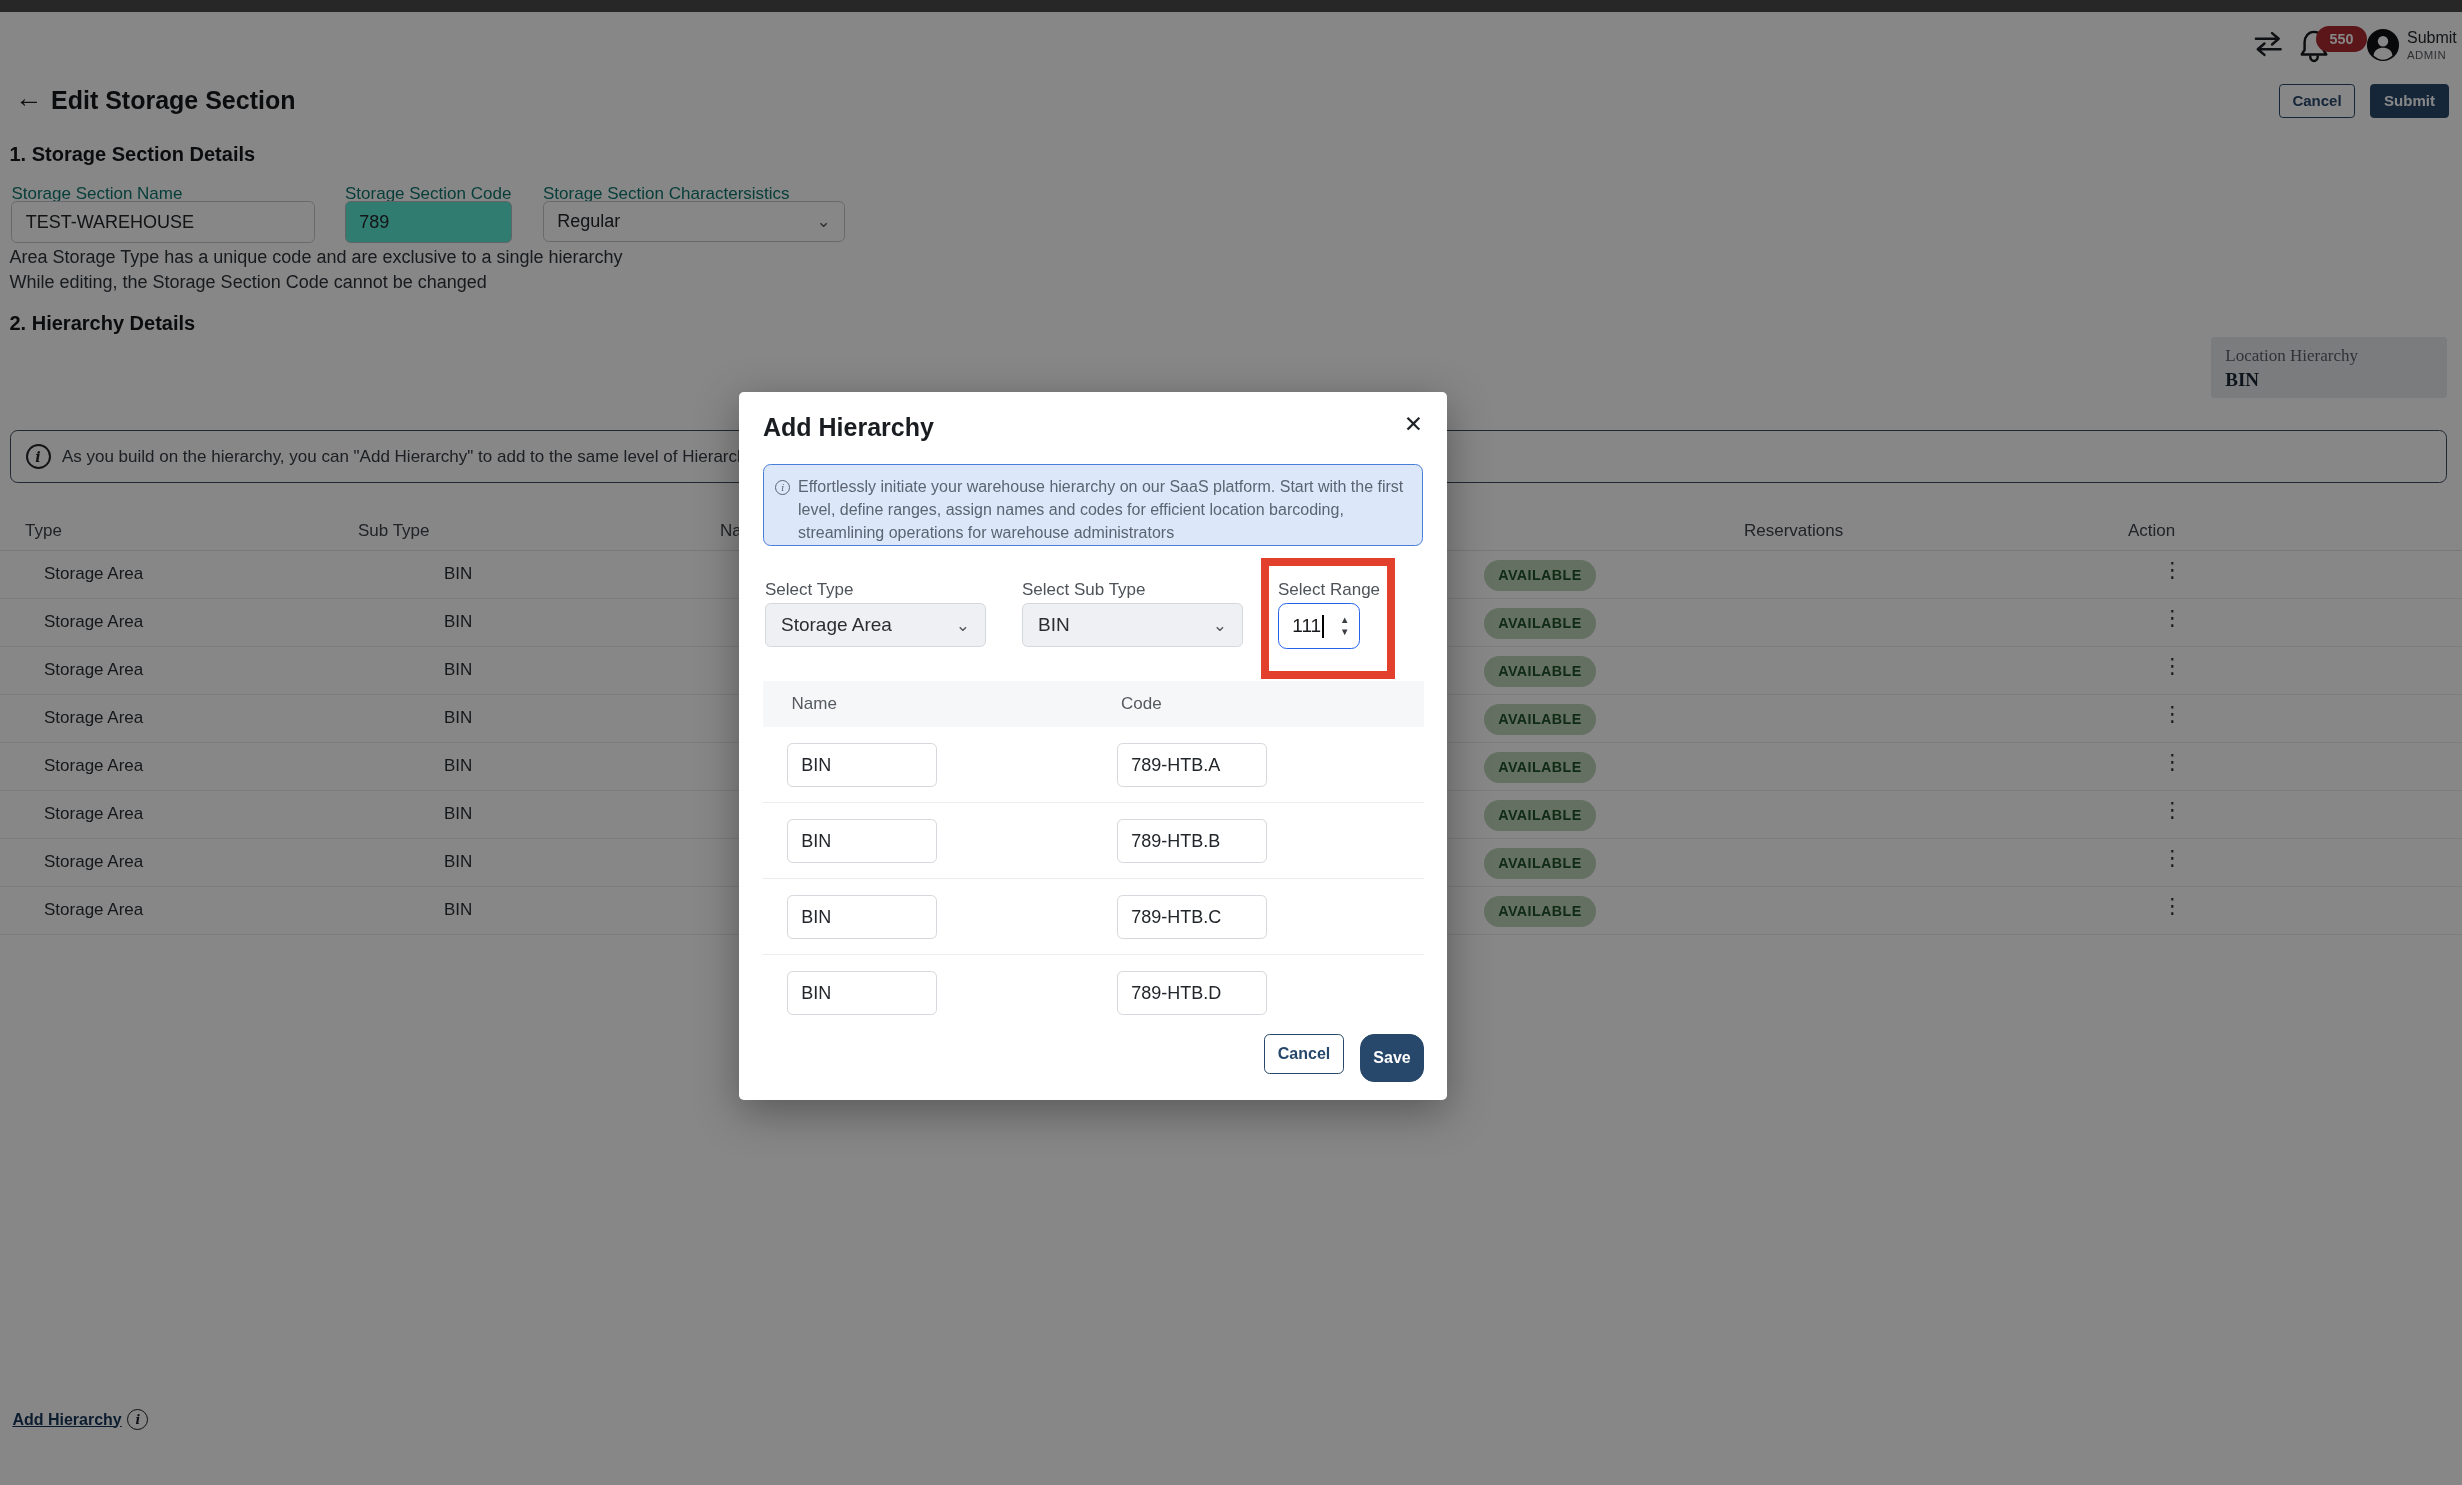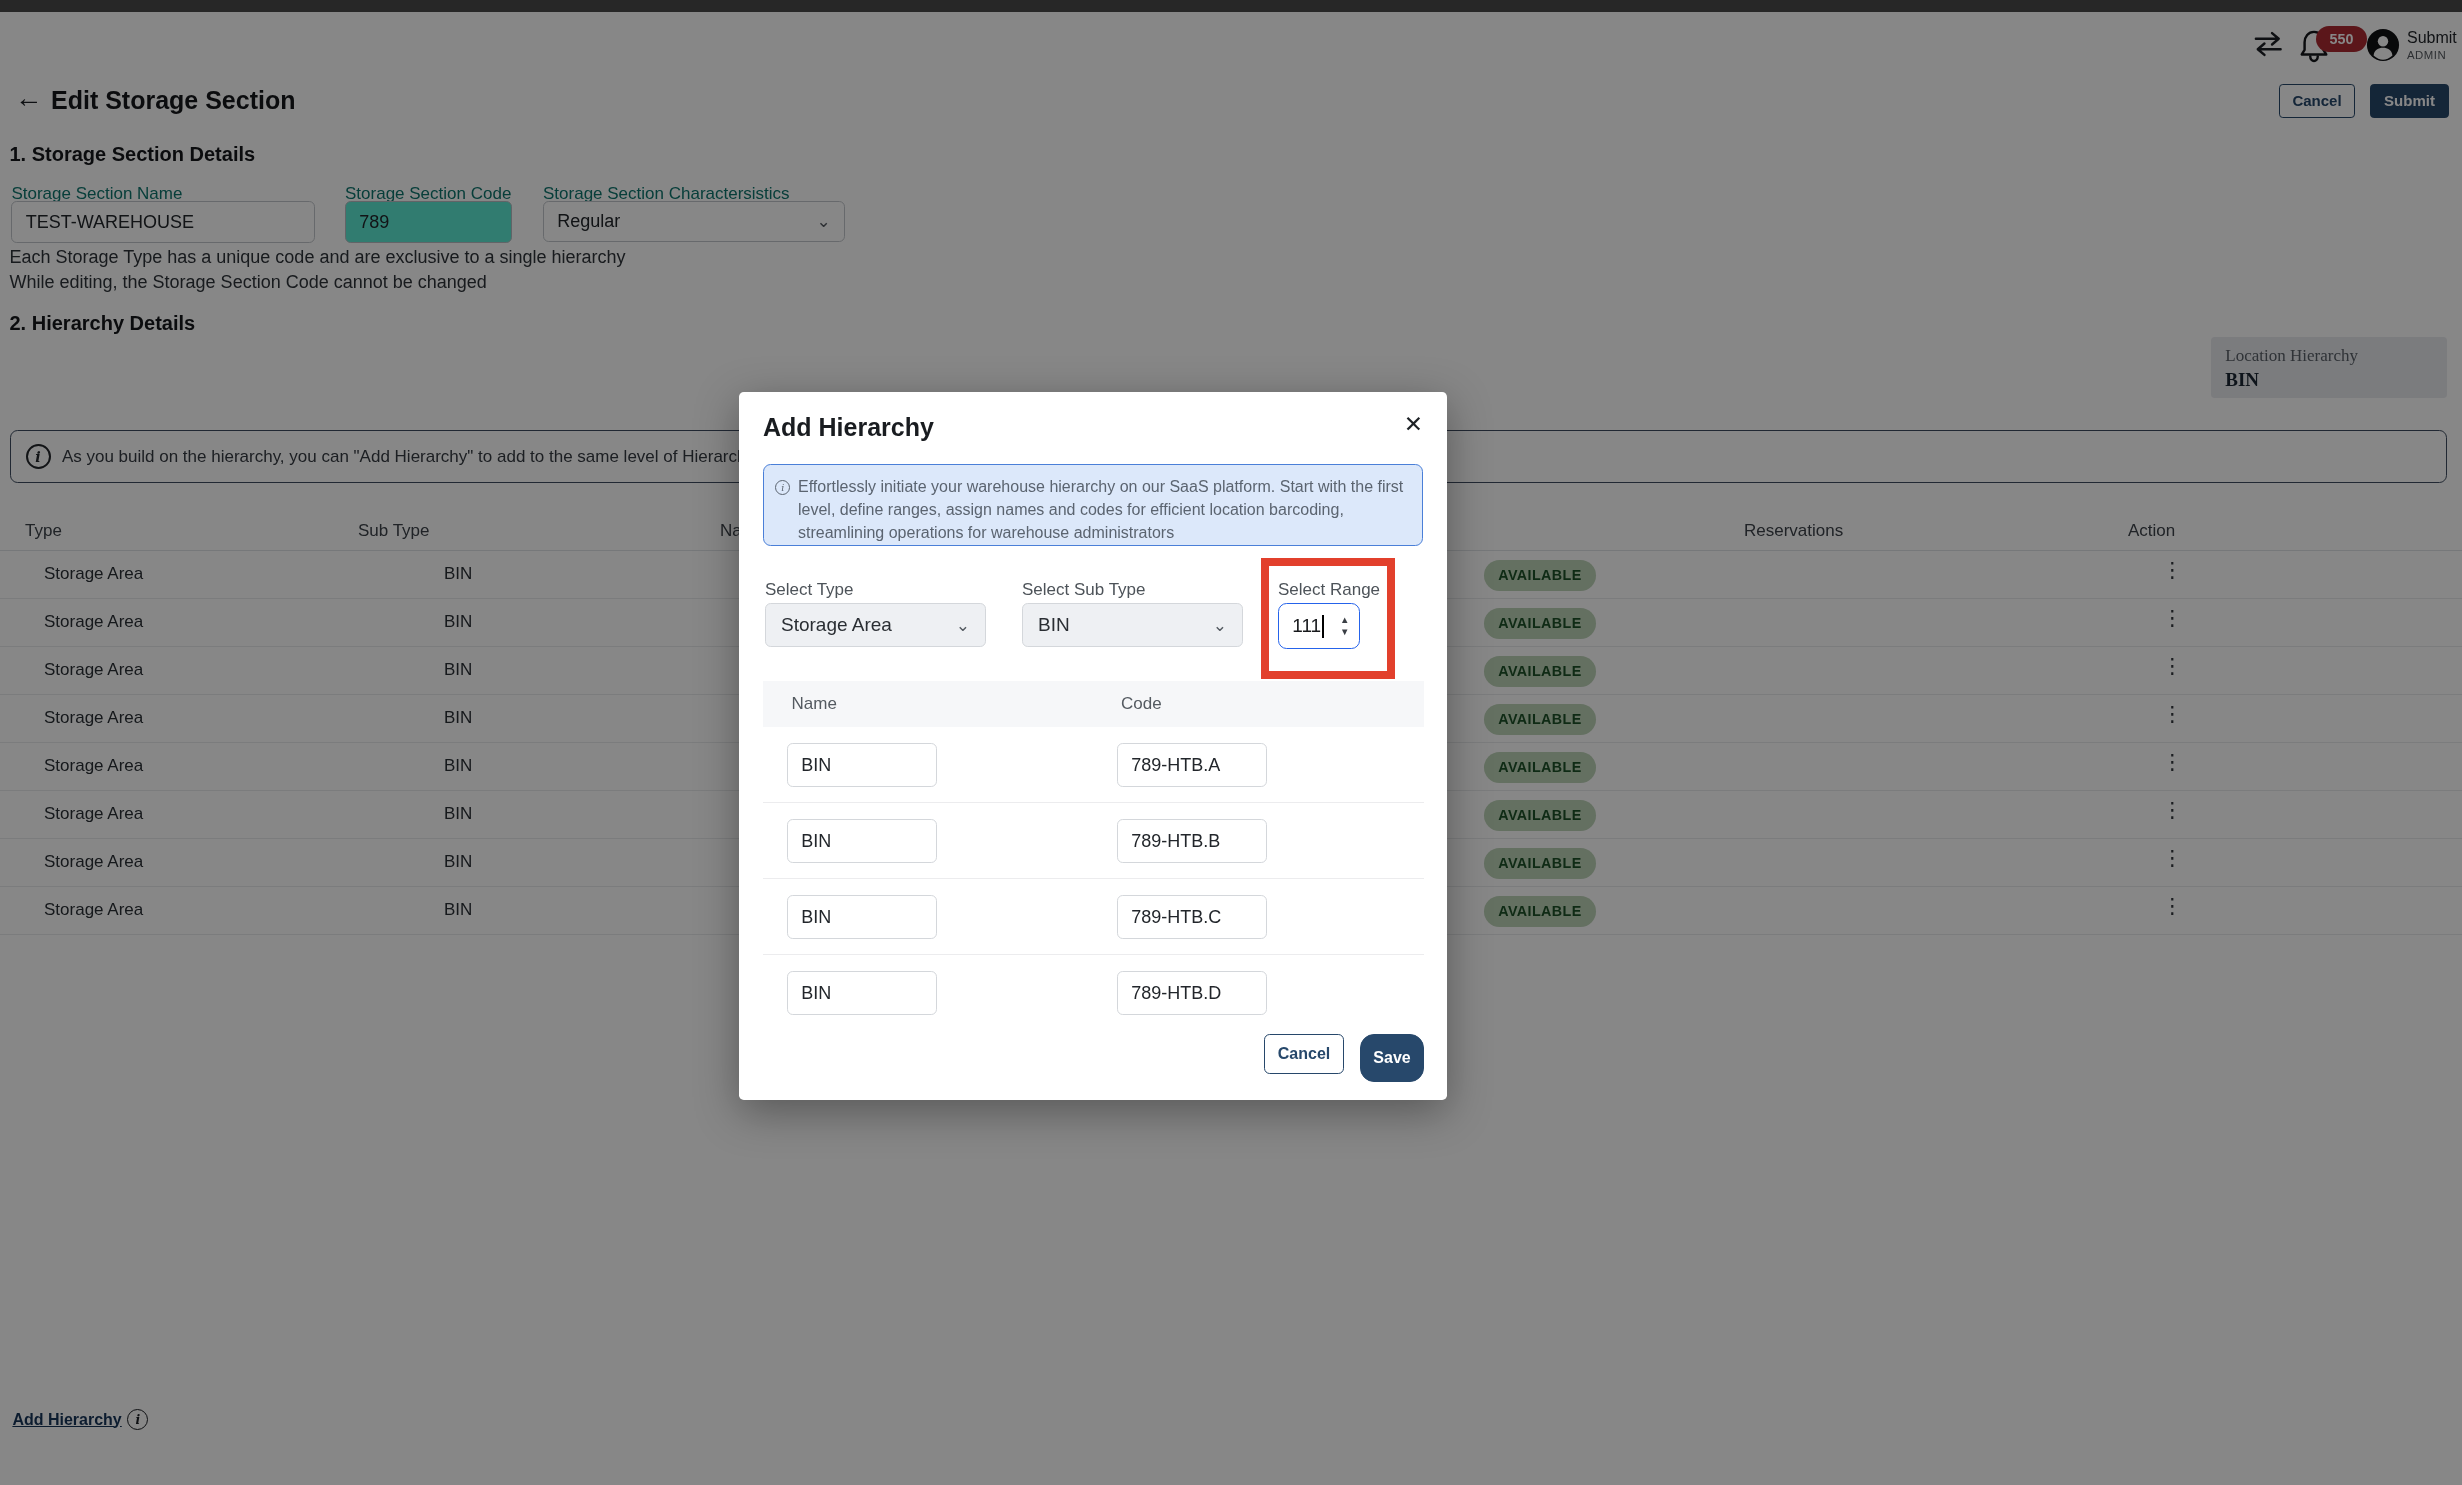--- a/index.html
+++ b/index.html
@@ -155,21 +155,21 @@
 
   <div class="field-label" style="left:345px; top:184px;">Storage Section Code</div>
   <input class="text-input input-disabled" style="left: 345px; top: 201px; width: 167px;" value="789">
 
   <div class="field-label" style="left:543px; top:184px;">Storage Section Charactersistics</div>
   <div class="select-box" style="left:543px; top:201px; width:302px;">
     <span>Regular</span>
     <span class="chev">⌄</span>
   </div>
 
-  <div class="helper-line" style="top:247px;">Each Storage Type has a unique code and are exclusive to a single hierarchy</div>
+  <div class="helper-line" style="top:247px;">Area Storage Type has a unique code and are exclusive to a single hierarchy</div>
   <div class="helper-line" style="top:272px;">While editing, the Storage Section Code cannot be changed</div>
 
   <div class="sec-heading" style="top:312px;">2. Hierarchy Details</div>
 
   <div class="loc-box">
     <div class="loc-label">Location Hierarchy</div>
     <div class="loc-value">BIN</div>
   </div>
 
   <div class="banner">

